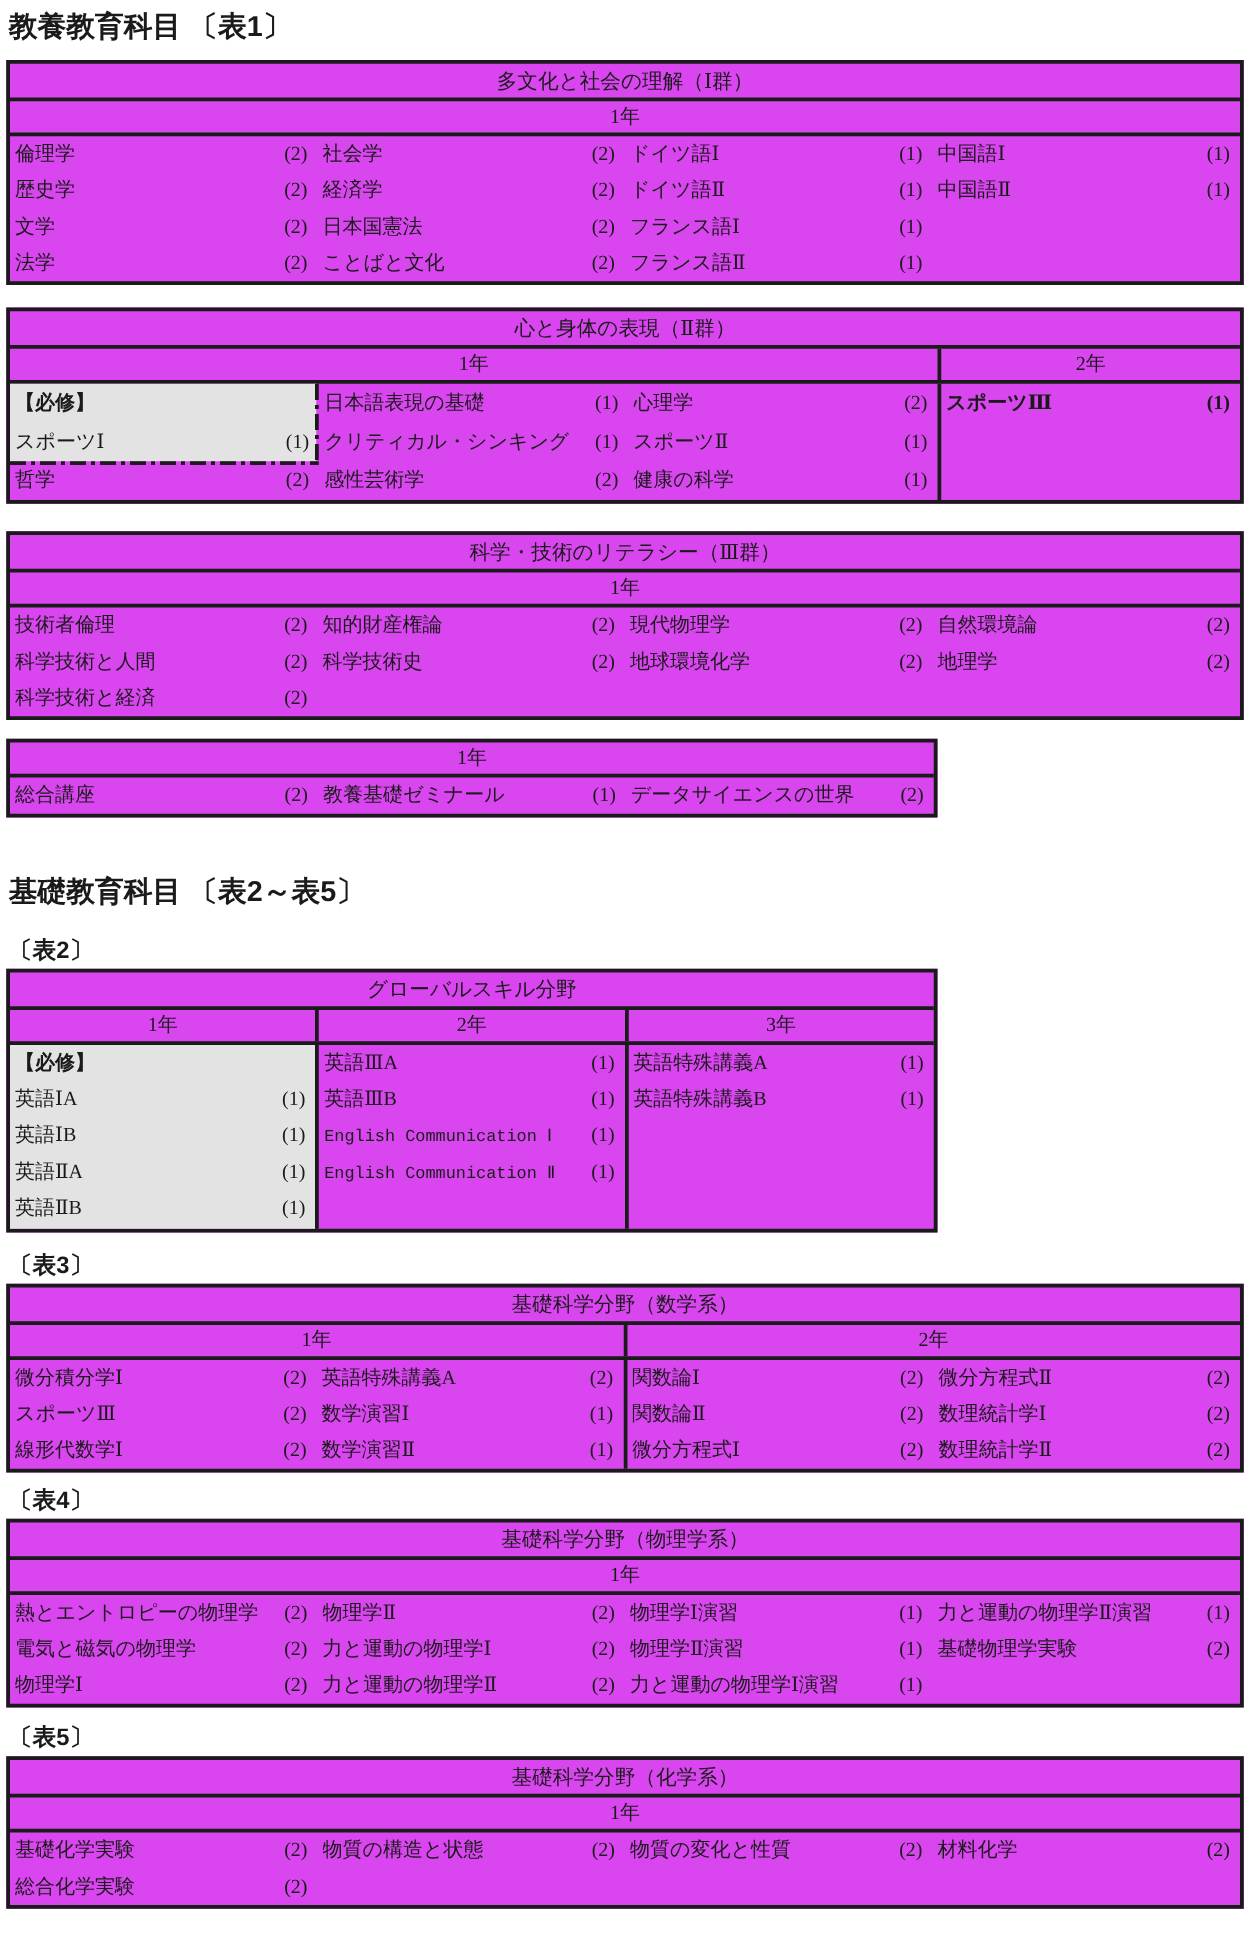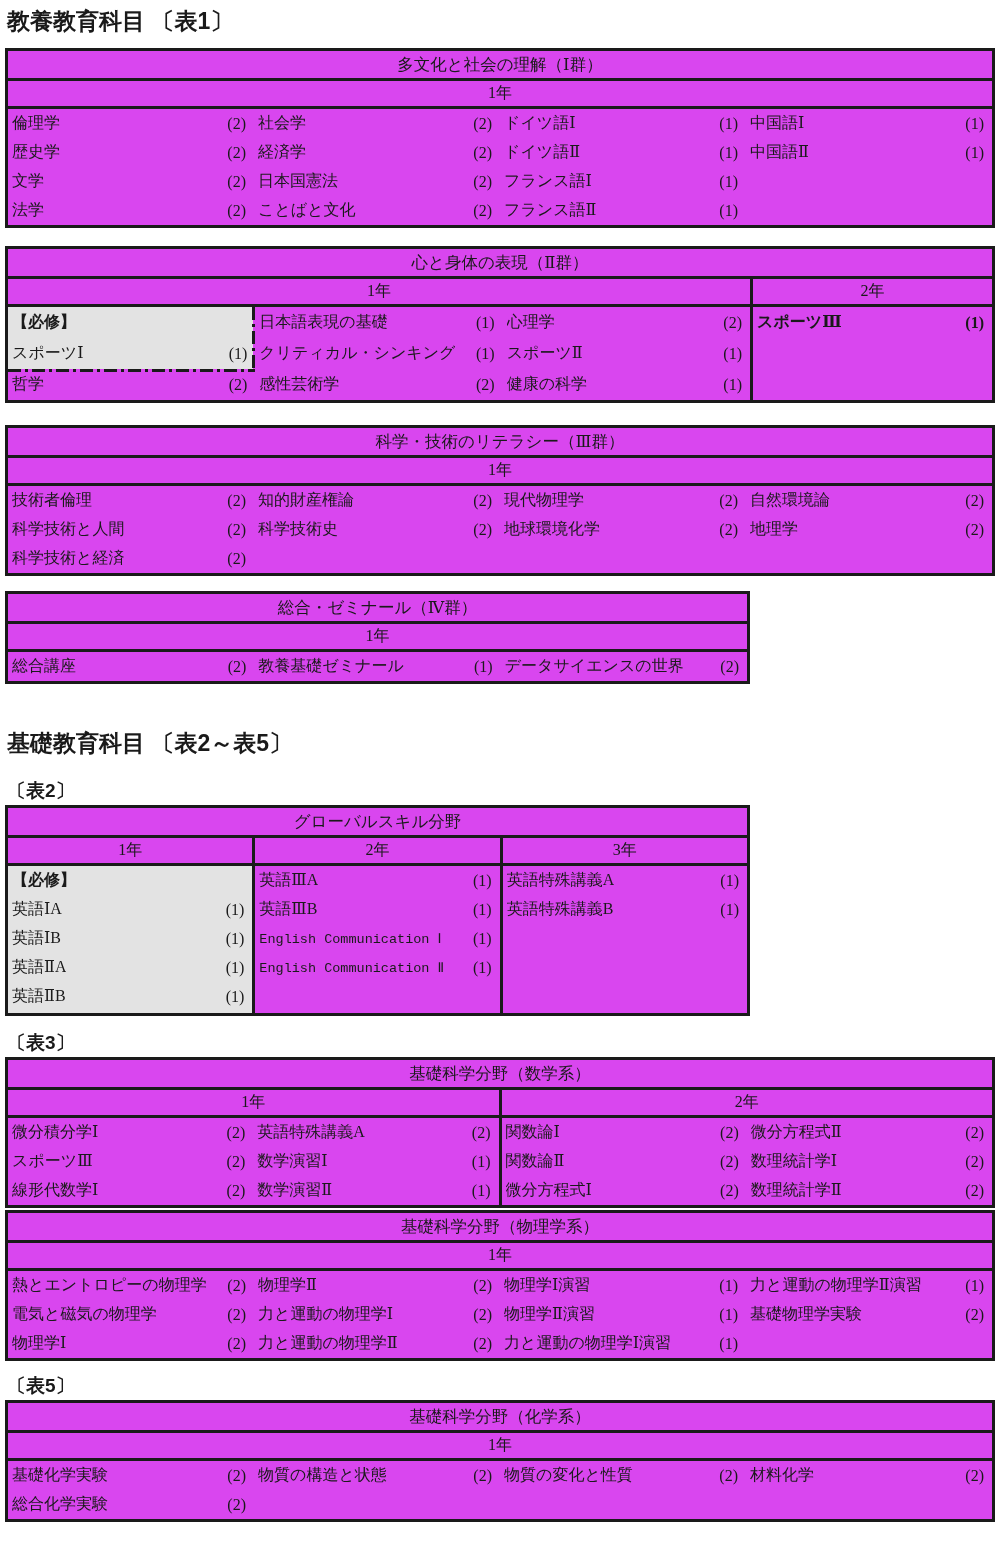--- a/index.html
+++ b/index.html
@@ -227,23 +227,20 @@
           <span class="cn">科学技術と経済</span>
           <span class="cc">(2)</span>
         </div>
       <div class="cell"></div>
       <div class="cell"></div>
       <div class="cell"></div>
     </div>
   </div>
 
   <div class="tbl narrow mt15">
-    <div class="thead">
-        <span>総合・ゼミナール（Ⅳ群）</span>
-      </div>
     <div class="tyear">
         <span>1年</span>
       </div>
     <div class="grid3">
       <div class="cell">
           <span class="cn">総合講座</span>
           <span class="cc">(2)</span>
         </div>
       <div class="cell">
           <span class="cn">教養基礎ゼミナール</span>
@@ -391,20 +388,21 @@
             <span class="cc">(2)</span>
           </div>
         <div class="cell">
             <span class="cn">数理統計学Ⅱ</span>
             <span class="cc">(2)</span>
           </div>
       </div>
     </div>
   </div>
 
+  <div class="tlabel mt10">〔表4〕</div>
 
   <div class="tbl mt2">
     <div class="thead">
         <span>基礎科学分野（物理学系）</span>
       </div>
     <div class="tyear">
         <span>1年</span>
       </div>
     <div class="grid4">
       <div class="cell">

